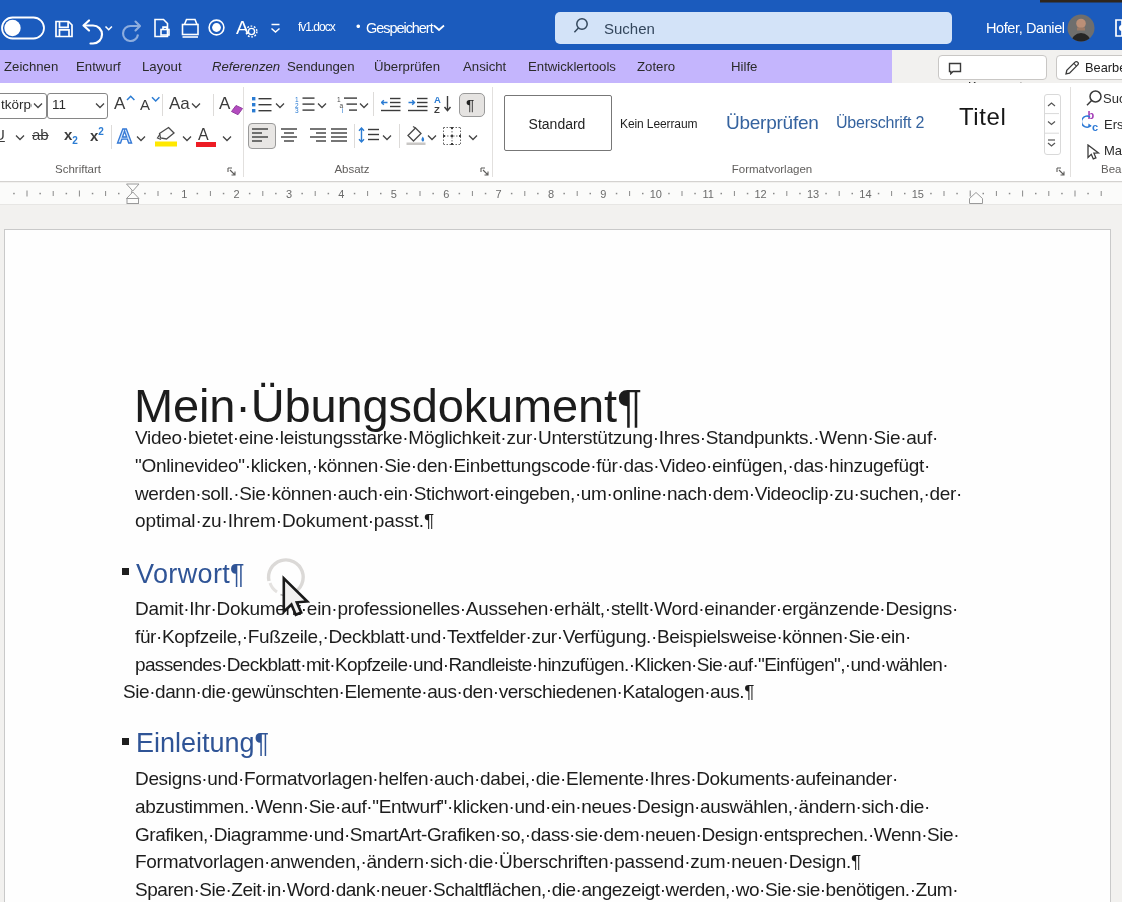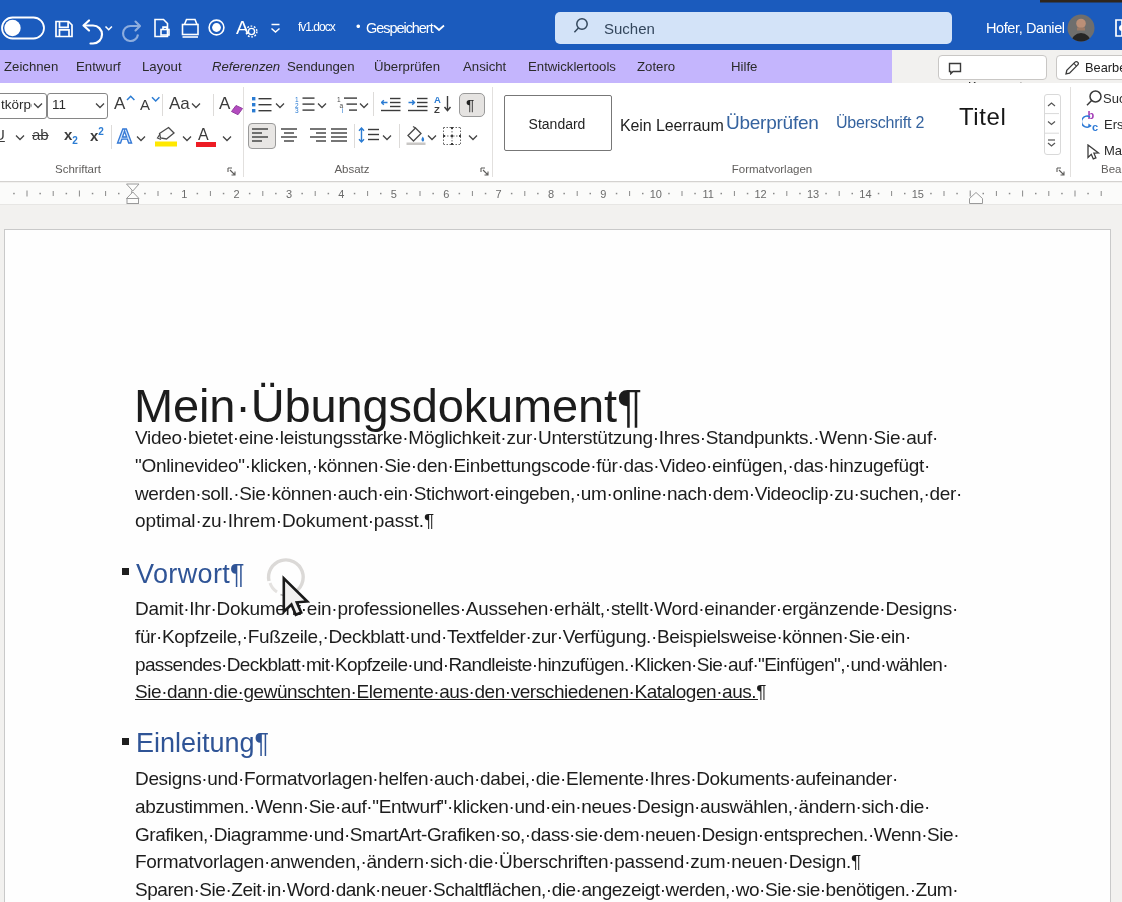--- a/index.html
+++ b/index.html
@@ -344,21 +344,21 @@
       <path d="M1 1.5 l4 4 l4 -4" fill="none" stroke="#444" stroke-width="1.3"></path>
     </svg>
 <div class="glabel" style="left:252px;">Absatz</div>
 <svg class="launch" style="left:480px;top:84px">
       <path d="M1 1 v4 M1 1 h4 M3 3 l5 5 M8 4.5 v3.5 h-3.5" fill="none" stroke="#5f5e5c" stroke-width="1.1"></path>
     </svg>
 <div class="vsep" style="left:492px;"></div>
 
 <div class="abs" style="left:504px;top:12px;width:106px;height:54px;border:1.5px solid #777;border-radius:2px;background:#fff;"></div>
 <div class="abs" style="left:504px;top:33px;width:106px;text-align:center;font-size:14px;color:#1f1f1f;">Standard</div>
-<div class="abs" style="left:620px;top:34px;font-size:16px;color:#1f1f1f;letter-spacing:-0.1px;">Kein Leerraum</div>
+<div class="abs" style="left:620px;top:34px;font-size:12px;color:#1f1f1f;letter-spacing:-0.1px;">Kein Leerraum</div>
 <div class="abs" style="left:726px;top:29px;font-size:19px;color:#35639f;letter-spacing:-0.25px;">Überprüfen</div>
 <div class="abs" style="left:836px;top:31px;font-size:16px;color:#35639f;letter-spacing:-0.2px;">Überschrift 2</div>
 <div class="abs" style="left:959px;top:20px;font-size:24px;color:#171717;letter-spacing:0.6px;">Titel</div>
 <div class="abs" style="left:1044px;top:11px;width:15px;height:59px;border:1px solid #d9d9d9;border-radius:3px;background:#fff;"></div>
 <svg class="abs" width="15" height="59" style="left:1044px;top:11px">
   <path d="M0 19.6 h15 M0 39.2 h15" stroke="#d9d9d9" stroke-width="1"></path>
   <path d="M4 12 l3.5 -3 l3.5 3" fill="none" stroke="#555" stroke-width="1.2"></path>
   <path d="M4 27.5 l3.5 3 l3.5 -3" fill="none" stroke="#555" stroke-width="1.2"></path>
   <path d="M4 46 h7" stroke="#555" stroke-width="1.2"></path>
   <path d="M4 49 l3.5 3 l3.5 -3" fill="none" stroke="#555" stroke-width="1.2"></path>
@@ -487,21 +487,21 @@
 <div id="doc">
 <div id="T" class="dl" style="left:134px;top:367.9px;letter-spacing:-0.159px;font-size:47px;margin-top:10px;">Mein·Übungsdokument¶</div>
 <div id="P1a" class="dl" style="left:135px;top:427.1px;letter-spacing:-0.275px;">Video·bietet·eine·leistungsstarke·Möglichkeit·zur·Unterstützung·Ihres·Standpunkts.·Wenn·Sie·auf·</div>
 <div id="P1b" class="dl" style="left:135px;top:454.8px;letter-spacing:-0.312px;">"Onlinevideo"·klicken,·können·Sie·den·Einbettungscode·für·das·Video·einfügen,·das·hinzugefügt·</div>
 <div id="P1c" class="dl" style="left:135px;top:482.5px;letter-spacing:-0.355px;">werden·soll.·Sie·können·auch·ein·Stichwort·eingeben,·um·online·nach·dem·Videoclip·zu·suchen,·der·</div>
 <div id="P1d" class="dl" style="left:135px;top:510.2px;letter-spacing:-0.112px;">optimal·zu·Ihrem·Dokument·passt.¶</div>
 <div id="H1" class="hd" style="left:136px;top:559.4px;letter-spacing:0.369px;">Vorwort¶</div>
 <div id="P2a" class="dl" style="left:135px;top:598.1px;letter-spacing:-0.289px;">Damit·Ihr·Dokument·ein·professionelles·Aussehen·erhält,·stellt·Word·einander·ergänzende·Designs·</div>
 <div id="P2b" class="dl" style="left:135px;top:625.8px;letter-spacing:-0.369px;">für·Kopfzeile,·Fußzeile,·Deckblatt·und·Textfelder·zur·Verfügung.·Beispielsweise·können·Sie·ein·</div>
 <div id="P2c" class="dl" style="left:135px;top:653.5px;letter-spacing:-0.644px;">passendes·Deckblatt·mit·Kopfzeile·und·Randleiste·hinzufügen.·Klicken·Sie·auf·"Einfügen",·und·wählen·</div>
-<div id="P2d" class="dl" style="left:135px;top:681.2px;letter-spacing:-0.435px;text-decoration:underline;">Sie·dann·die·gewünschten·Elemente·aus·den·verschiedenen·Katalogen·aus.¶</div>
+<div id="P2d" class="dl" style="left:123px;top:681.2px;letter-spacing:-0.435px;">Sie·dann·die·gewünschten·Elemente·aus·den·verschiedenen·Katalogen·aus.¶</div>
 <div id="H2" class="hd" style="left:136px;top:728.1px;">Einleitung¶</div>
 <div id="P3a" class="dl" style="left:135px;top:768.1px;letter-spacing:-0.334px;">Designs·und·Formatvorlagen·helfen·auch·dabei,·die·Elemente·Ihres·Dokuments·aufeinander·</div>
 <div id="P3b" class="dl" style="left:135px;top:795.8px;letter-spacing:-0.363px;">abzustimmen.·Wenn·Sie·auf·"Entwurf"·klicken·und·ein·neues·Design·auswählen,·ändern·sich·die·</div>
 <div id="P3c" class="dl" style="left:135px;top:823.5px;letter-spacing:-0.464px;">Grafiken,·Diagramme·und·SmartArt-Grafiken·so,·dass·sie·dem·neuen·Design·entsprechen.·Wenn·Sie·</div>
 <div id="P3d" class="dl" style="left:135px;top:851.2px;letter-spacing:-0.290px;">Formatvorlagen·anwenden,·ändern·sich·die·Überschriften·passend·zum·neuen·Design.¶</div>
 <div id="P4" class="dl" style="left:135px;top:878.9px;letter-spacing:-0.467px;">Sparen·Sie·Zeit·in·Word·dank·neuer·Schaltflächen,·die·angezeigt·werden,·wo·Sie·sie·benötigen.·Zum·</div>
 <div class="sq" style="left:122px;top:567.5px;"></div>
 <div class="sq" style="left:122px;top:737.5px;"></div>
 </div>
 

